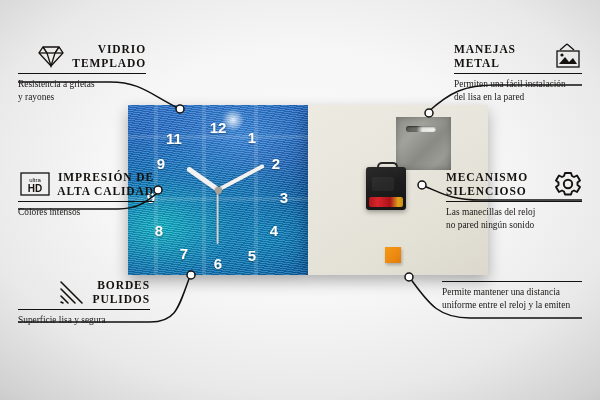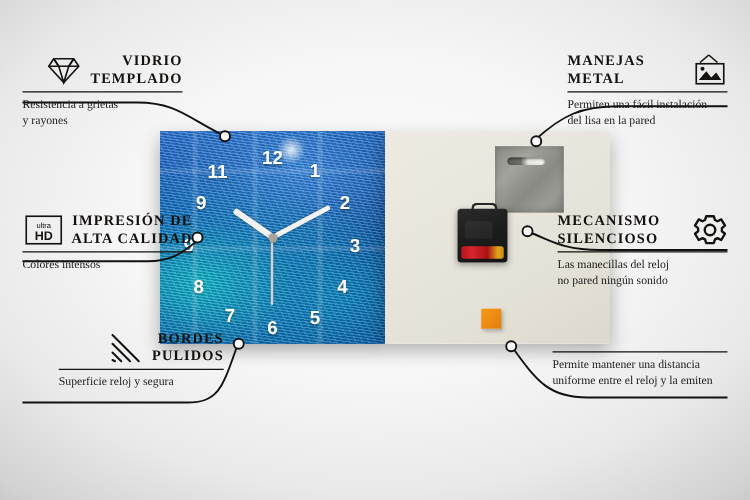--- a/index.html
+++ b/index.html
@@ -188,38 +188,38 @@
         <div>IMPRESIÓN DE</div>
         <div>ALTA CALIDAD</div>
       </div>
     </div>
     <div class="rule"></div>
     <div class="callout-desc">
       <div>Colores intensos</div>
     </div>
   </div>
 
-  <div class="callout left" style="left:18px;top:264px;width:132px;margin-left:29px;">
+  <div class="callout left" style="left:18px;top:278px;width:132px;">
     <div class="callout-head">
       <svg class="icon" width="28" height="26" viewBox="0 0 28 26">
         <g stroke="#14110f" stroke-width="1.6" stroke-linecap="round">
           <line x1="3" y1="3" x2="24" y2="24"></line>
           <line x1="3" y1="10" x2="17" y2="24"></line>
           <line x1="3" y1="17" x2="10" y2="24"></line>
           <line x1="3" y1="23" x2="5" y2="24"></line>
         </g>
       </svg>
       <div class="callout-title">
         <div>BORDES</div>
         <div>PULIDOS</div>
       </div>
     </div>
     <div class="rule"></div>
     <div class="callout-desc">
-      <div>Superficie reloj y segura</div>
+      <div>Superficie lisa y segura</div>
     </div>
   </div>
 
   <div class="callout right" style="left:454px;top:42px;width:128px;">
     <div class="callout-head">
       <div class="callout-title" style="flex:1;">
         <div>MANEJAS</div>
         <div>METAL</div>
       </div>
       <svg class="icon" width="30" height="28" viewBox="0 0 30 28">

